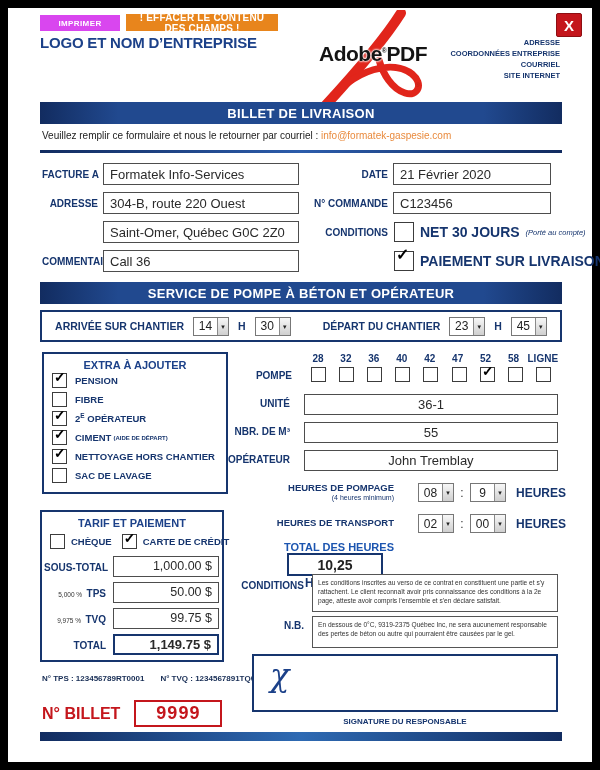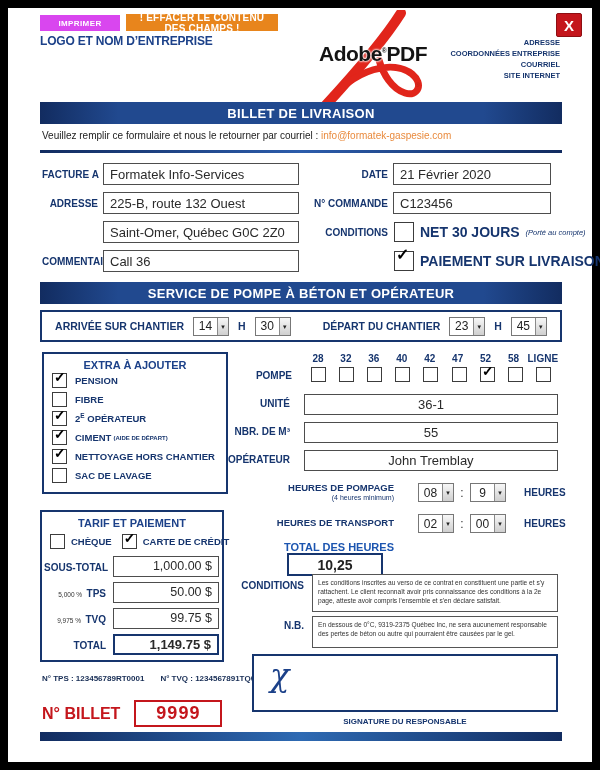--- a/index.html
+++ b/index.html
@@ -23,21 +23,21 @@
     border:none; cursor:pointer;
   }
   .btn-effacer {
     position:absolute; left:118px; top:6px; width:152px; height:17px;
     background:#e8851c; color:#fff; font-weight:bold; font-size:10px;
     display:flex; align-items:center; justify-content:center; letter-spacing:.2px;
     border:none; cursor:pointer;
   }
   .company-title {
     position:absolute; left:32px; top:26px;
-    color:#1c4189; font-weight:bold; font-size:12px; letter-spacing:-.2px;
+    color:#1c4189; font-weight:bold; font-size:15px; letter-spacing:-.2px;
   }
   .close-x {
     position:absolute; right:10px; top:5px; width:26px; height:24px;
     background:#c4161c; color:#fff; font-weight:bold; font-size:15px;
     display:flex; align-items:center; justify-content:center;
     border:1px solid #8e0e12; border-radius:2px; cursor:pointer;
   }
   .contact {
     position:absolute; right:32px; top:30px; text-align:right;
     color:#16356e; font-weight:bold; font-size:7.5px; line-height:1.45;
@@ -142,21 +142,21 @@
   
   .rfield-label { position:absolute; left:150px; width:132px; text-align:right;
     color:#16356e; font-weight:bold; font-size:10px; white-space:nowrap; }
   .rfield-input { position:absolute; left:296px; width:254px; height:21px; justify-content:center; }
 
   
   .hrow { position:absolute; left:248px; display:flex; align-items:center; }
   .hlabel { width:138px; text-align:right; color:#16356e; font-weight:bold; font-size:9.5px; line-height:1.15; }
   .hlabel .sub { display:block; font-weight:normal; font-size:7px; }
   .hcolon { width:16px; text-align:center; color:#333; font-size:12px; }
-  .hunit { color:#16356e; font-weight:bold; font-size:10px; margin-left:18px; }
+  .hunit { color:#16356e; font-weight:bold; font-size:12px; margin-left:10px; }
   .total-label { width:138px; text-align:right; color:#1c55b0; font-weight:bold; font-size:11px; }
   .total-box {
     width:96px; height:23px; border:2px solid #16356e; box-sizing:border-box; margin-left:20px;
     display:flex; align-items:center; justify-content:center;
     font-size:14px; font-weight:bold; color:#222; background:#fff;
   }
 
   
   .tarif-box {
     position:absolute; left:32px; top:502px; width:184px; height:152px;
@@ -249,21 +249,21 @@
       <div class="rlbl">DATE</div>
       <div class="input w155">
           <span>21 Février 2020</span>
         </div>
     </div>
   </div>
 
   <div class="frow" style="top:184px;">
     <div class="flabel">ADRESSE</div>
     <div class="input w196">
-        <span>225-B, route 132 Ouest</span>
+        <span>304-B, route 220 Ouest</span>
       </div>
     <div class="rgroup">
       <div class="rlbl">N° COMMANDE</div>
       <div class="input w155">
           <span>C123456</span>
         </div>
     </div>
   </div>
 
   <div class="frow" style="top:213px;">

